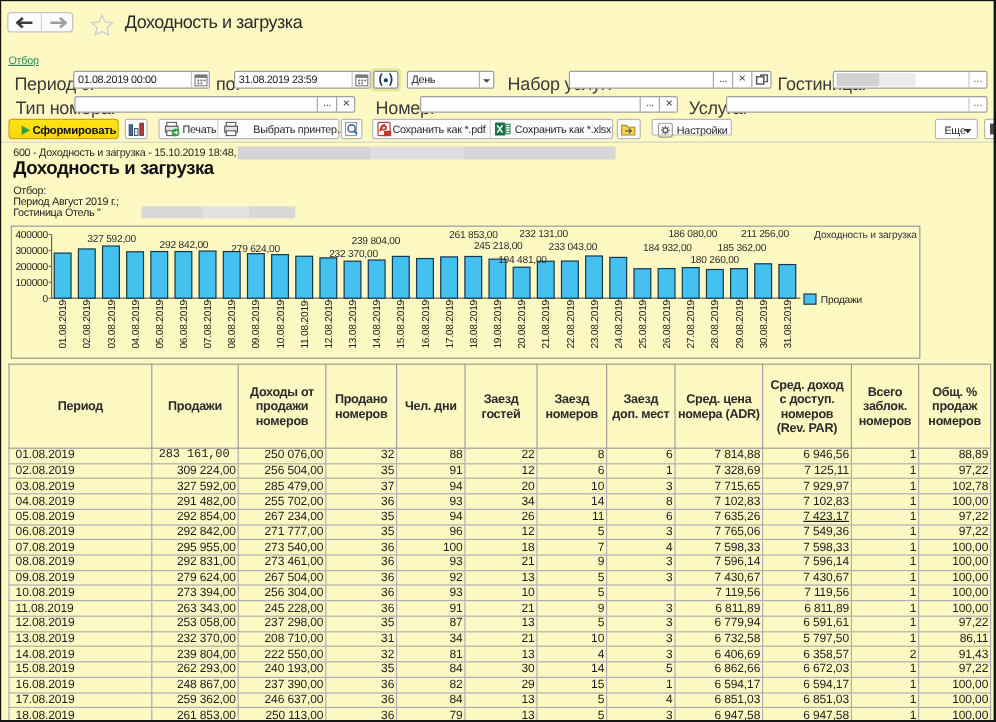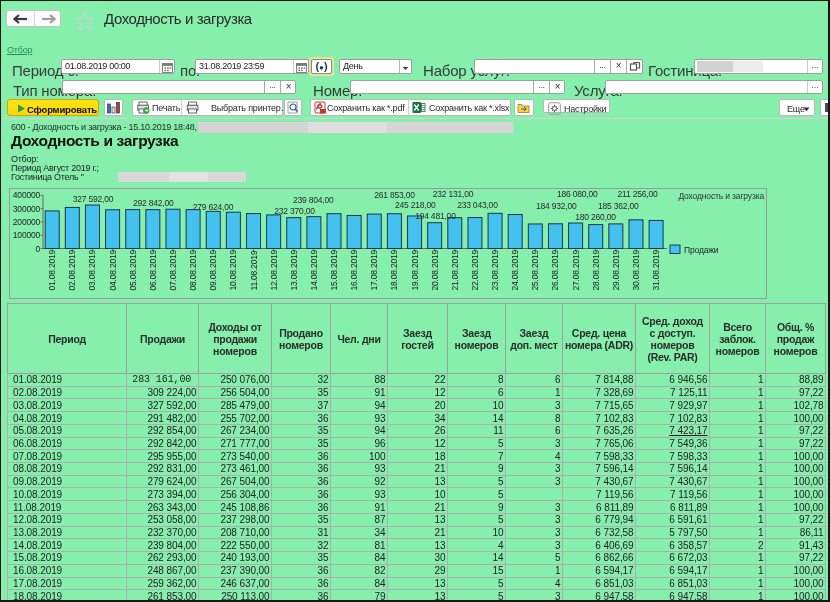--- a/index.html
+++ b/index.html
@@ -1,17 +1,17 @@
 <!DOCTYPE html>
 <html><head>
 <meta charset="utf-8">
 <style>
 * { margin:0; padding:0; box-sizing:border-box; -webkit-font-smoothing:antialiased; }
 html,body { width:830px; height:602px; overflow:hidden; background:#fff; }
-#page { position:relative; width:830px; height:602px; background:#86efac;
+#page { position:relative; width:830px; height:602px; background:#fef9c3;
   font-family:"Liberation Sans", sans-serif; color:#222; }
 .abs { position:absolute; }
 .lbl { position:absolute; font-size:15px; letter-spacing:-0.2px; color:#3a3a3a; white-space:nowrap; }
 .inp { position:absolute; border:1px solid #9f9f9f; background:#fff; border-radius:2px;
   font-size:9px; letter-spacing:-0.3px; color:#222; line-height:13px; padding-left:3px; white-space:nowrap; }
 .tbtn { position:absolute; border:1px solid #b9b9b9; background:#fdfdfd; border-radius:2px;
   font-size:9px; letter-spacing:-0.2px; color:#2b2b2b; white-space:nowrap; }
 
 .fr { position:absolute; background:#151515; z-index:50; }
 </style>
@@ -484,21 +484,21 @@
             <td style="border:1px solid #aeaeae;font-size:10px;letter-spacing:-0.1px;color:#1c1c1c;padding:0 1.5px 0 0px;text-align:right;white-space:nowrap;overflow:hidden;">5</td>
             <td style="border:1px solid #aeaeae;font-size:10px;letter-spacing:-0.1px;color:#1c1c1c;padding:0 1.5px 0 0px;text-align:right;white-space:nowrap;overflow:hidden;"></td>
             <td style="border:1px solid #aeaeae;font-size:10px;letter-spacing:-0.1px;color:#1c1c1c;padding:0 1.5px 0 0px;text-align:right;white-space:nowrap;overflow:hidden;">7 119,56</td>
             <td style="border:1px solid #aeaeae;font-size:10px;letter-spacing:-0.1px;color:#1c1c1c;padding:0 1.5px 0 0px;text-align:right;white-space:nowrap;overflow:hidden;">7 119,56</td>
             <td style="border:1px solid #aeaeae;font-size:10px;letter-spacing:-0.1px;color:#1c1c1c;padding:0 1.5px 0 0px;text-align:right;white-space:nowrap;overflow:hidden;">1</td>
             <td style="border:1px solid #aeaeae;font-size:10px;letter-spacing:-0.1px;color:#1c1c1c;padding:0 1.5px 0 0px;text-align:right;white-space:nowrap;overflow:hidden;">100,00</td>
           </tr>
           <tr style="height:12.72px;">
             <td style="border:1px solid #aeaeae;font-size:10px;letter-spacing:-0.1px;color:#1c1c1c;padding:0 0px 0 5px;text-align:left;white-space:nowrap;overflow:hidden;">11.08.2019</td>
             <td style="border:1px solid #aeaeae;font-size:10px;letter-spacing:-0.1px;color:#1c1c1c;padding:0 1.5px 0 0px;text-align:right;white-space:nowrap;overflow:hidden;">263 343,00</td>
-            <td style="border:1px solid #aeaeae;font-size:10px;letter-spacing:-0.1px;color:#1c1c1c;padding:0 1.5px 0 0px;text-align:right;white-space:nowrap;overflow:hidden;">245 108,86</td>
+            <td style="border:1px solid #aeaeae;font-size:10px;letter-spacing:-0.1px;color:#1c1c1c;padding:0 1.5px 0 0px;text-align:right;white-space:nowrap;overflow:hidden;">245 228,00</td>
             <td style="border:1px solid #aeaeae;font-size:10px;letter-spacing:-0.1px;color:#1c1c1c;padding:0 1.5px 0 0px;text-align:right;white-space:nowrap;overflow:hidden;">36</td>
             <td style="border:1px solid #aeaeae;font-size:10px;letter-spacing:-0.1px;color:#1c1c1c;padding:0 1.5px 0 0px;text-align:right;white-space:nowrap;overflow:hidden;">91</td>
             <td style="border:1px solid #aeaeae;font-size:10px;letter-spacing:-0.1px;color:#1c1c1c;padding:0 1.5px 0 0px;text-align:right;white-space:nowrap;overflow:hidden;">21</td>
             <td style="border:1px solid #aeaeae;font-size:10px;letter-spacing:-0.1px;color:#1c1c1c;padding:0 1.5px 0 0px;text-align:right;white-space:nowrap;overflow:hidden;">9</td>
             <td style="border:1px solid #aeaeae;font-size:10px;letter-spacing:-0.1px;color:#1c1c1c;padding:0 1.5px 0 0px;text-align:right;white-space:nowrap;overflow:hidden;">3</td>
             <td style="border:1px solid #aeaeae;font-size:10px;letter-spacing:-0.1px;color:#1c1c1c;padding:0 1.5px 0 0px;text-align:right;white-space:nowrap;overflow:hidden;">6 811,89</td>
             <td style="border:1px solid #aeaeae;font-size:10px;letter-spacing:-0.1px;color:#1c1c1c;padding:0 1.5px 0 0px;text-align:right;white-space:nowrap;overflow:hidden;">6 811,89</td>
             <td style="border:1px solid #aeaeae;font-size:10px;letter-spacing:-0.1px;color:#1c1c1c;padding:0 1.5px 0 0px;text-align:right;white-space:nowrap;overflow:hidden;">1</td>
             <td style="border:1px solid #aeaeae;font-size:10px;letter-spacing:-0.1px;color:#1c1c1c;padding:0 1.5px 0 0px;text-align:right;white-space:nowrap;overflow:hidden;">100,00</td>
           </tr>

